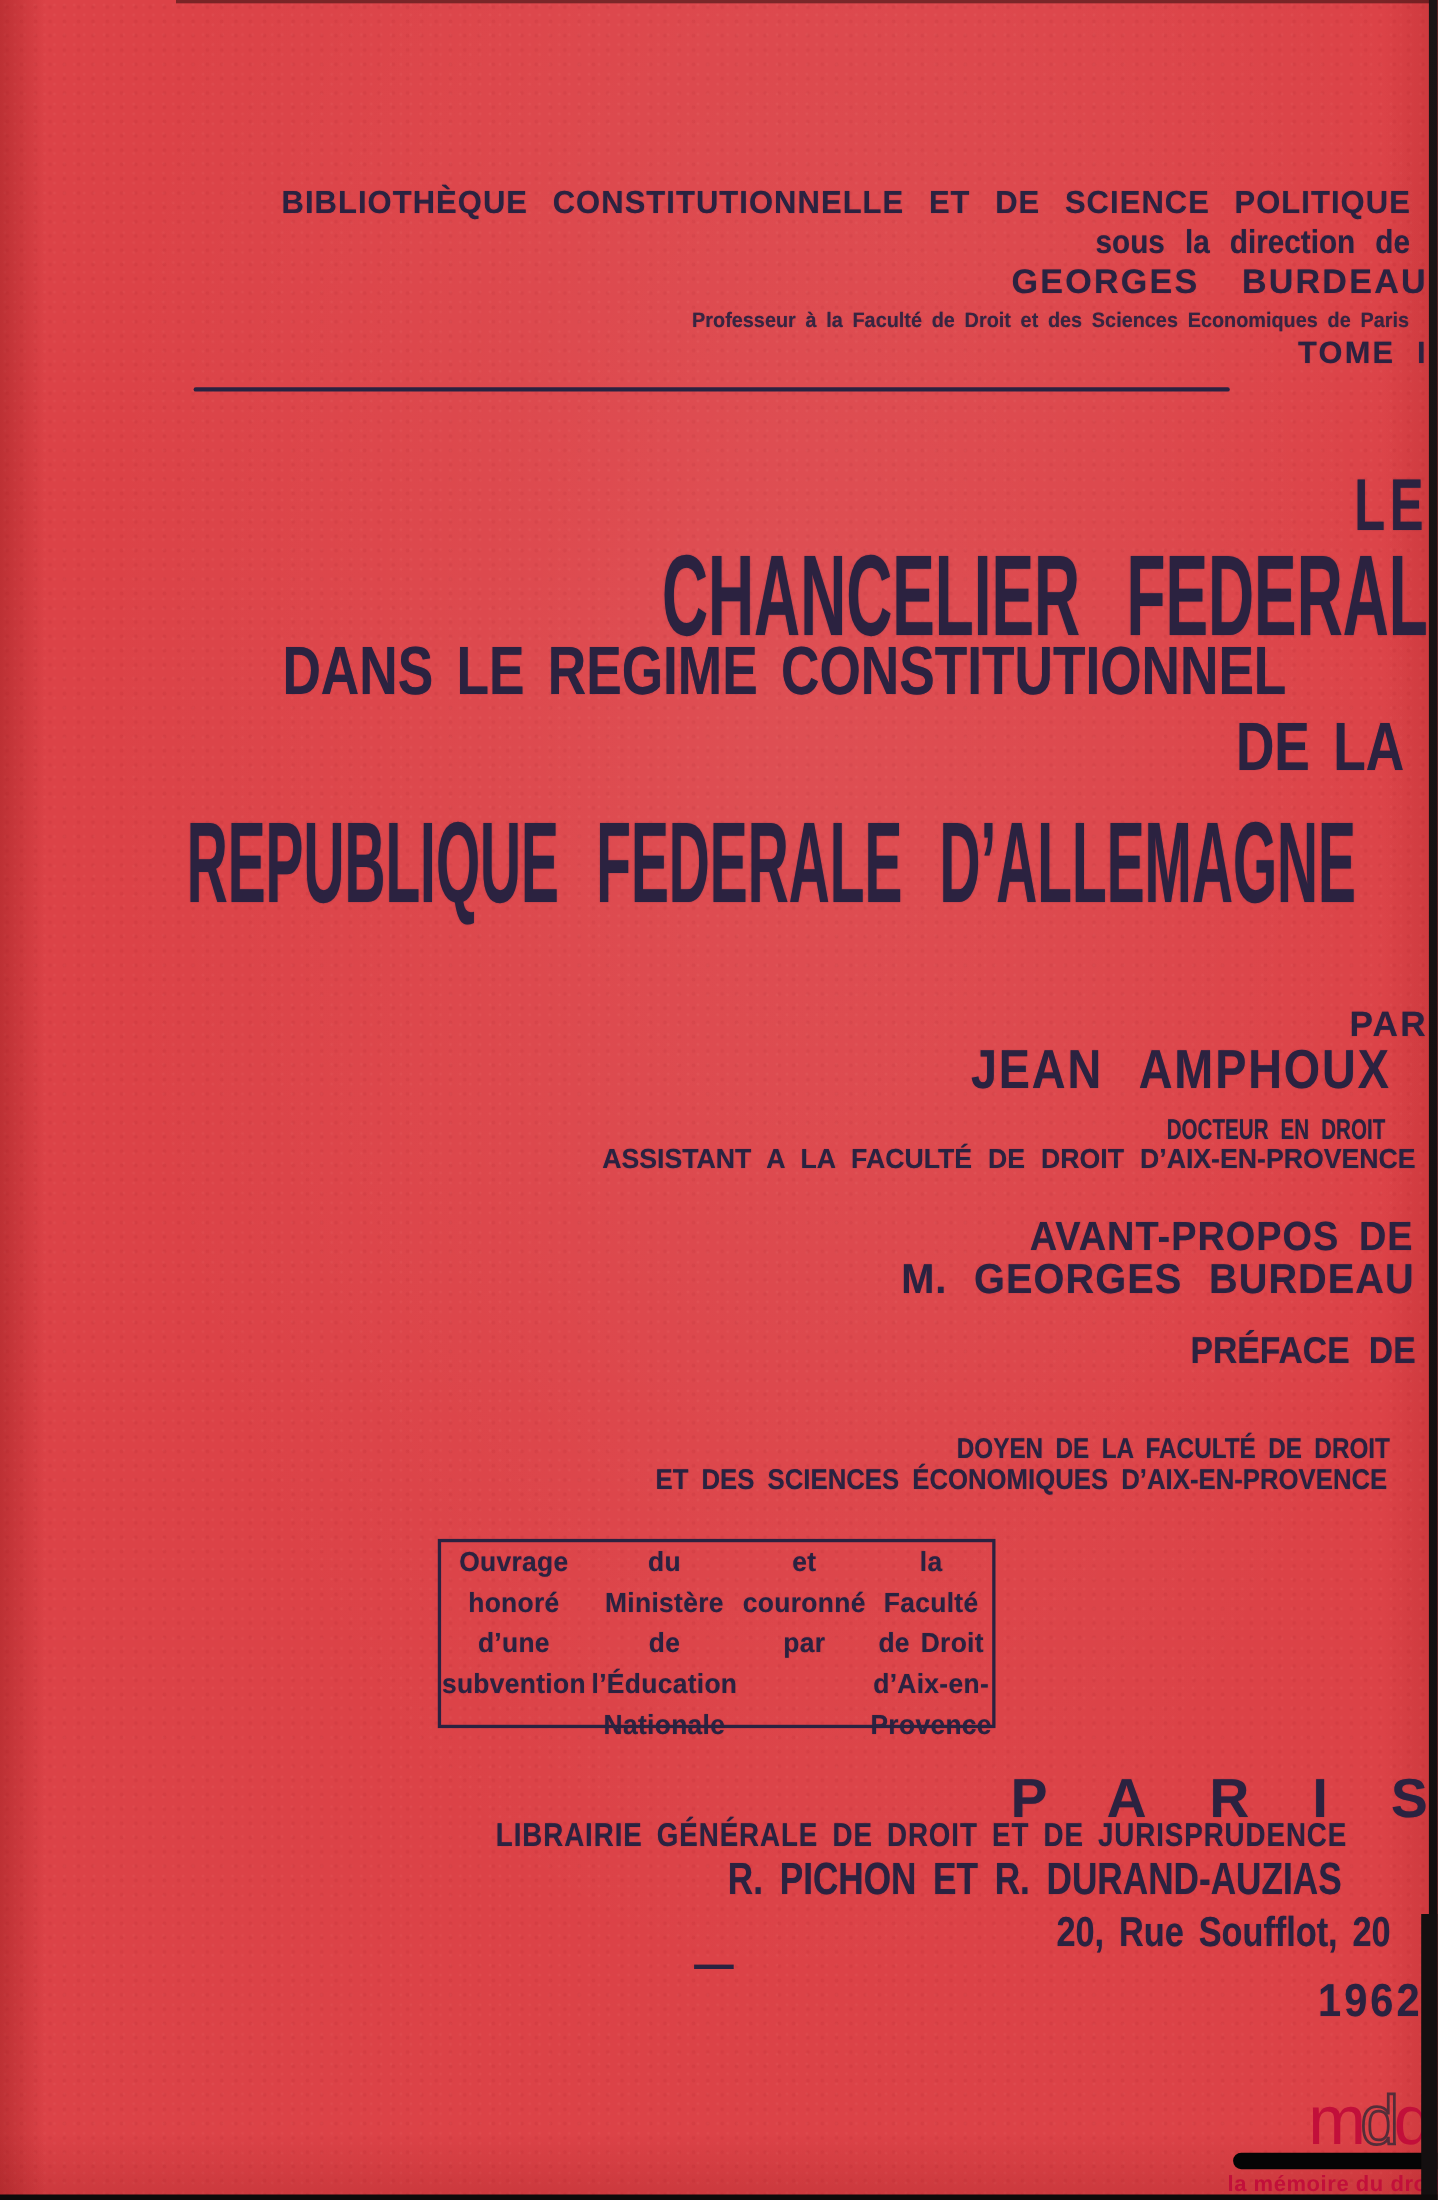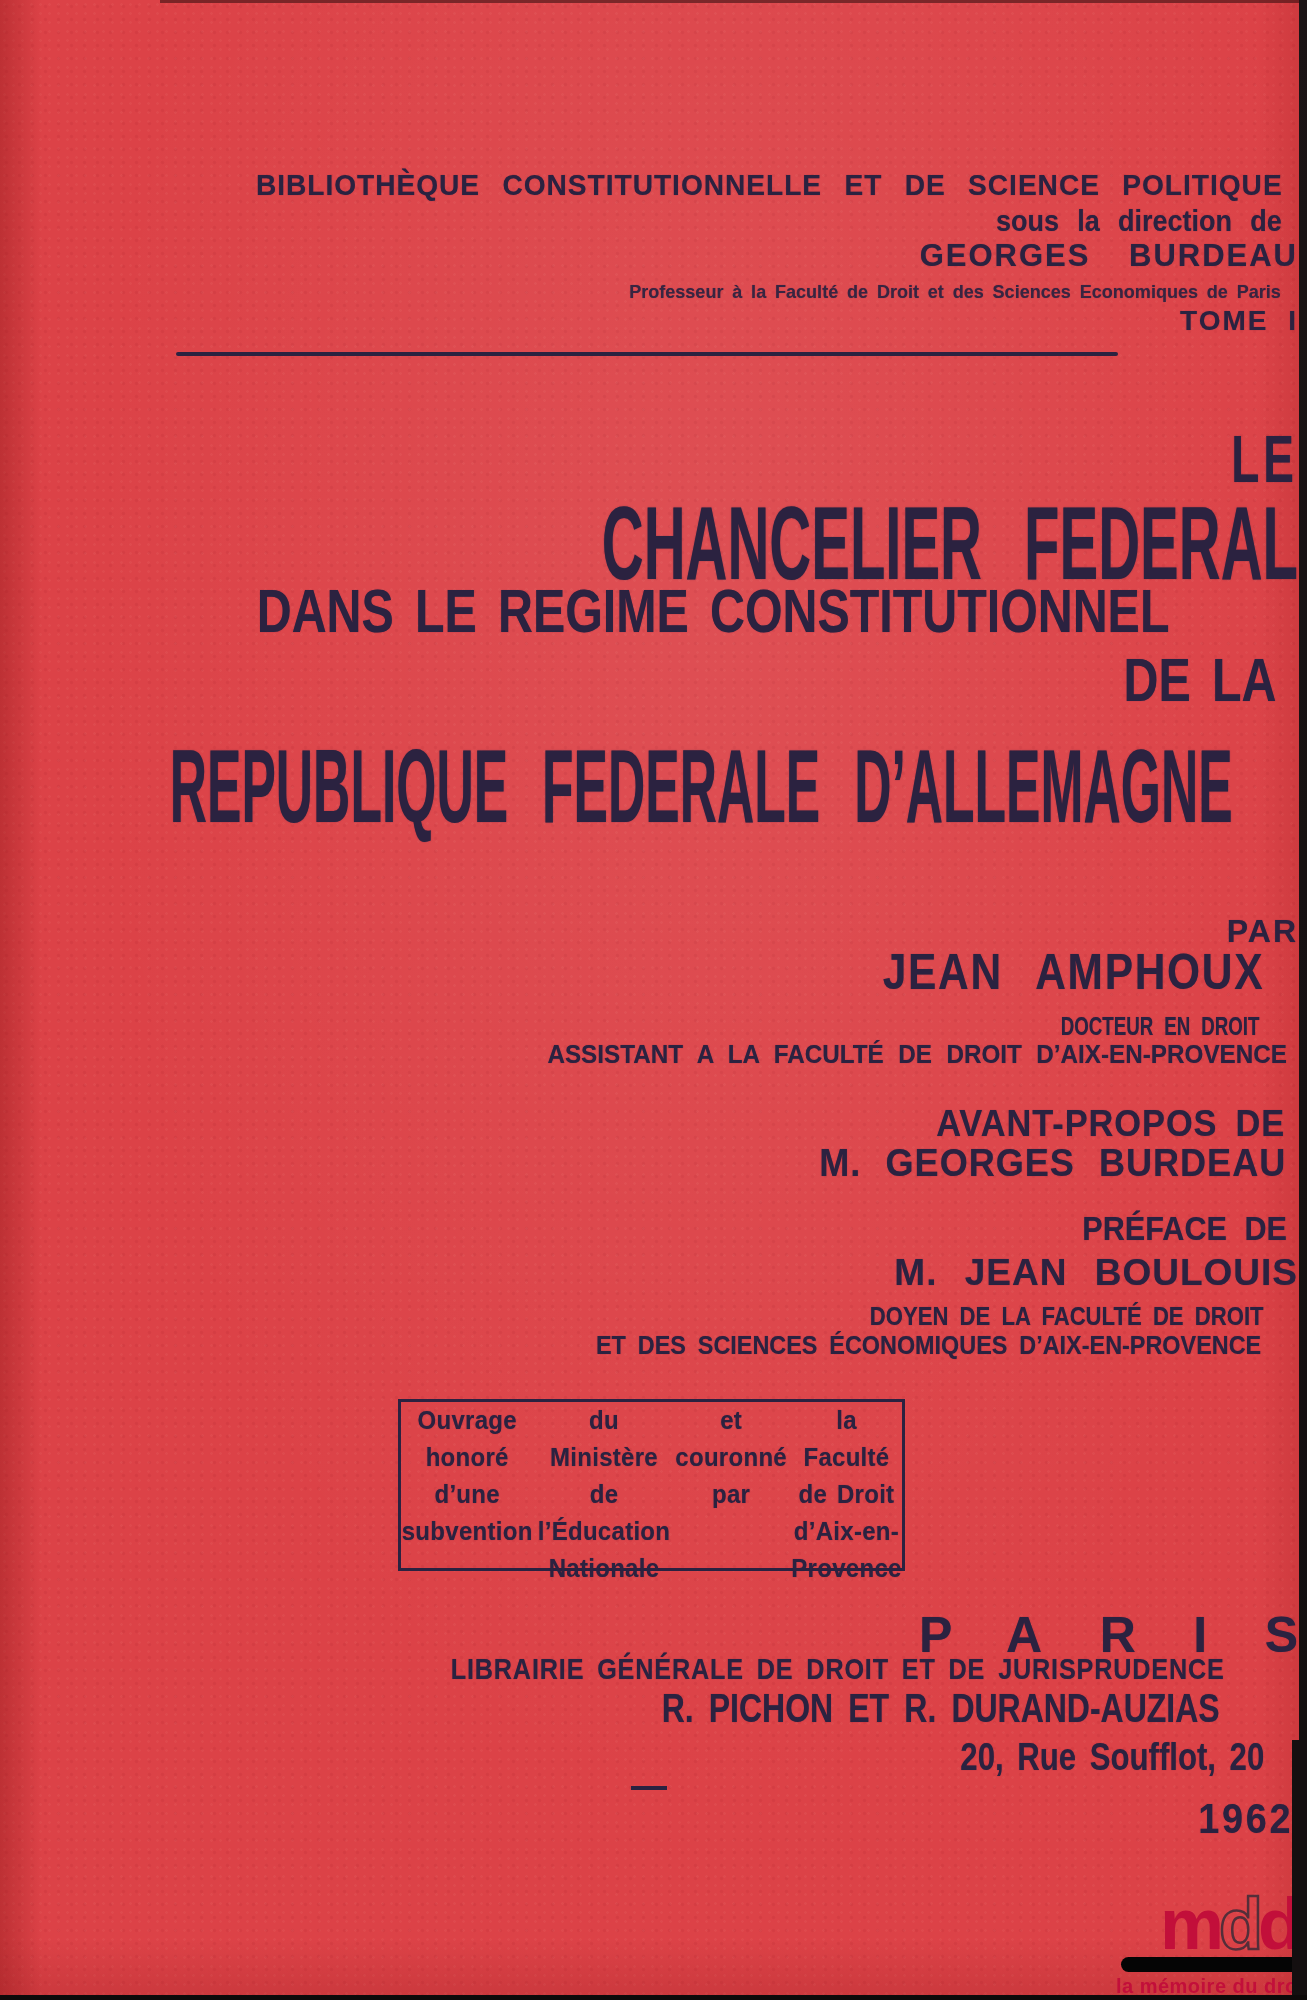--- a/index.html
+++ b/index.html
@@ -87,21 +87,21 @@
   .i-year > span { font-size:42px; font-weight:bold; letter-spacing:3px; transform:scale(0.9,1); }
   .i-dash {
     position:absolute; top:1786px; left:0; right:9px;
   }
   .i-dash i { display:block; width:36px; height:4px; margin:0 auto; background:var(--ink,#2b2240); }
 
   
   .wm { position:absolute; right:0; bottom:0; width:230px; height:132px; }
   .wm-logo {
     position:absolute; right:10px; bottom:40px;
-    font-size:72px; font-weight:bold; letter-spacing:-5px; line-height:1;
+    font-size:63px; font-weight:normal; letter-spacing:-5px; line-height:1;
     color:var(--logo-red,#c20f3a);
   }
   .wm-logo .ltr { display:inline-block; }
   .wm-logo .outline {
     color:transparent;
     -webkit-text-stroke:2.5px rgba(60,42,55,0.85);
   }
   .wm-bar {
     position:absolute; right:0; bottom:28px; width:186px; height:15px;
     background:var(--bar-black,#050505); border-radius:8px 0 0 8px;
@@ -139,21 +139,20 @@
 
   <div class="line a-par" style="top:915px"><span>PAR</span></div>
   <div class="line a-name" style="top:947px"><span>JEAN AMPHOUX</span></div>
   <div class="line a-deg" style="top:1013px"><span>DOCTEUR EN DROIT</span></div>
   <div class="line a-pos" style="top:1042px"><span>ASSISTANT A LA FACULTÉ DE DROIT D’AIX-EN-PROVENCE</span></div>
 
   <div class="line f-label" style="top:1105px"><span>AVANT-PROPOS DE</span></div>
   <div class="line f-name1" style="top:1144px"><span>M. GEORGES BURDEAU</span></div>
 
   <div class="line p-label" style="top:1211px"><span>PRÉFACE DE</span></div>
-  <div class="line p-name" style="top:1254px"><span>M. JEAN BOULOUIS</span></div>
   <div class="line p-t1" style="top:1303px"><span>DOYEN DE LA FACULTÉ DE DROIT</span></div>
   <div class="line p-t2" style="top:1332px"><span>ET DES SCIENCES ÉCONOMIQUES D’AIX-EN-PROVENCE</span></div>
 
   <div class="award">
     <div>Ouvrage honoré d’une subvention</div>
     <div>du Ministère de l’Éducation Nationale</div>
     <div>et couronné par</div>
     <div>la Faculté de Droit d’Aix-en-Provence</div>
   </div>
 

